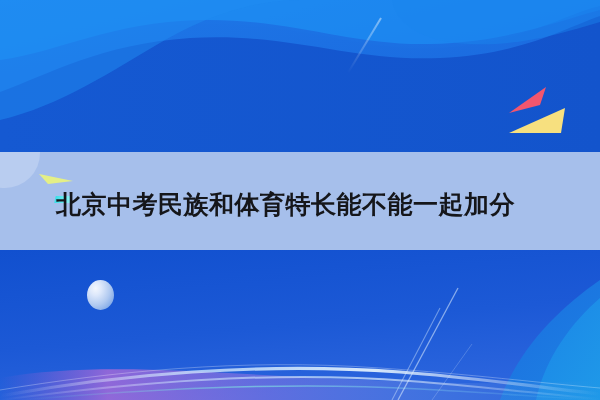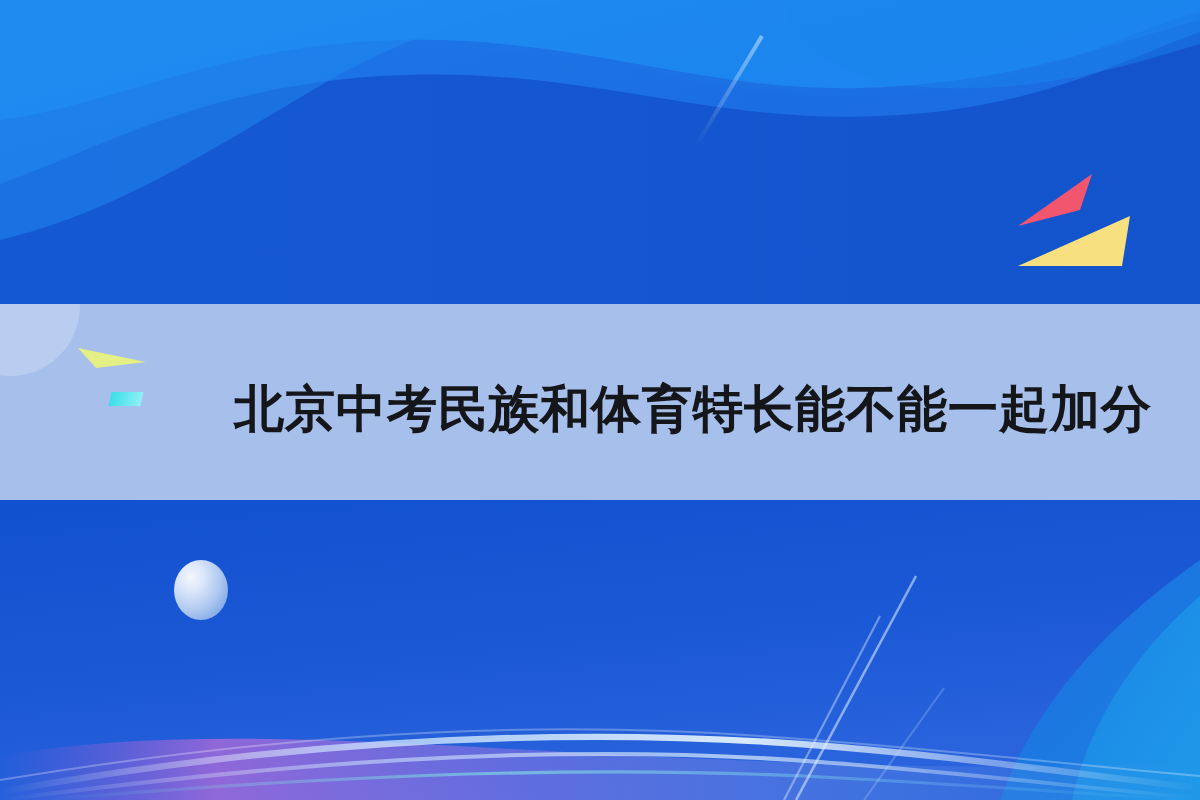--- a/index.html
+++ b/index.html
@@ -9,21 +9,20 @@
   }
   body {
     font-family: "Liberation Sans", "DejaVu Sans", sans-serif;
   }
   #banner {
     position: relative;
     width: 600px;
     height: 400px;
     overflow: hidden;
     background: #1257d0;
-    text-align: right;
   }
   
   #top-section {
     position: absolute;
     left: 0;
     top: 0;
     width: 600px;
     height: 152px;
     overflow: hidden;
     background: #1565d8;

